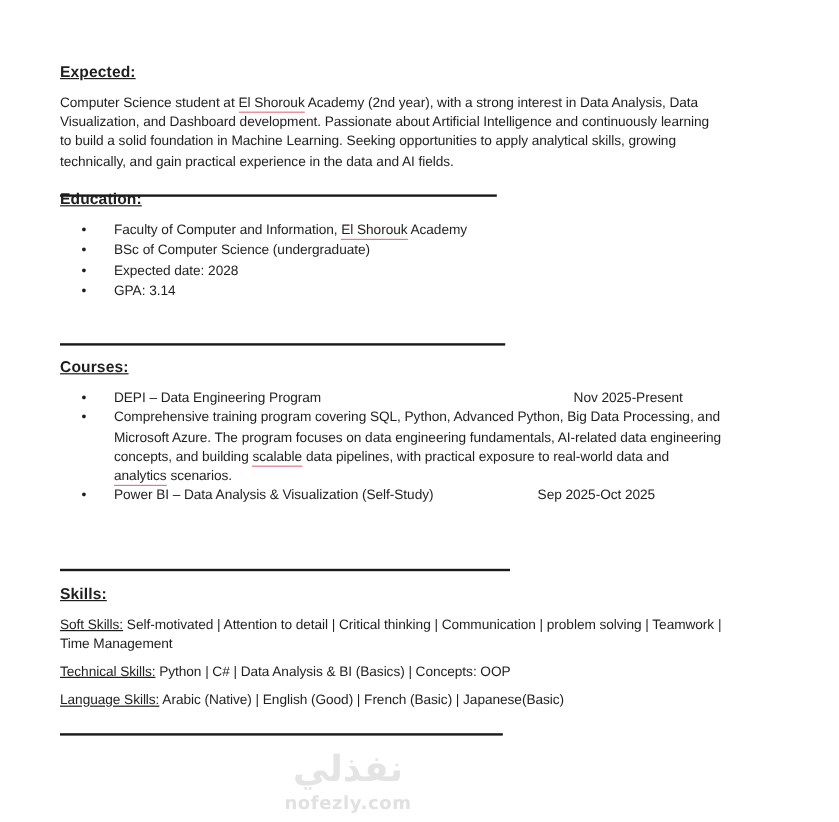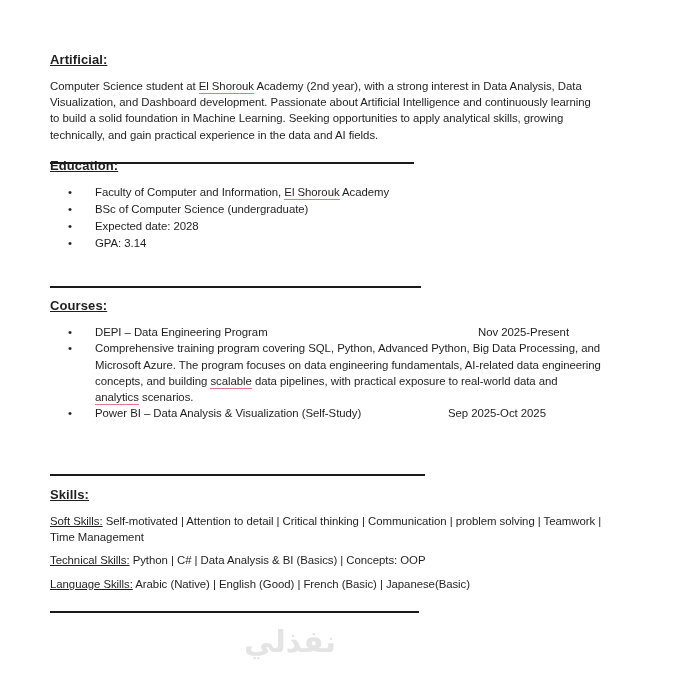--- a/index.html
+++ b/index.html
@@ -63,21 +63,21 @@
     font-size:15px; font-weight:bold; letter-spacing:0.5px;
     color:#e1e1e1; line-height:18px;
   }
 </style>
 </head>
 <body>
 
 <div>
 
   <section class="sec" style="top:52px">
-    <h2 class="heading">Artificial:</h2>
+    <h2 class="heading">Expected:</h2>
     <p class="body"><span>Computer Science student at </span><span class="sp">El Shorouk</span><span> Academy (2nd year), with a strong interest in Data Analysis, Data Visualization, and Dashboard development. Passionate about Artificial Intelligence and continuously learning to build a solid foundation in Machine Learning. Seeking opportunities to apply analytical skills, growing technically, and gain practical experience in the data and AI fields.</span></p>
   </section>
 
   <div class="hr hr1"></div>
 
   <section class="sec" style="top:158px">
     <h2 class="heading">Education:</h2>
     <ul class="blist edu">
       <li><span>Faculty of Computer and Information, </span><span class="sp">El Shorouk</span><span> Academy</span></li>
       <li><span>BSc of Computer Science (undergraduate)</span></li>
@@ -103,15 +103,16 @@
     <h2 class="heading">Skills:</h2>
     <p class="skillline" style="margin-bottom:7px"><span class="lbl">Soft Skills:</span><span> Self-motivated | Attention to detail | Critical thinking | Communication | problem solving | Teamwork | Time Management</span></p>
     <p class="skillline"><span class="lbl">Technical Skills:</span><span> Python | C# | Data Analysis &amp; BI (Basics) | Concepts: OOP</span></p>
     <p class="skillline"><span class="lbl">Language Skills:</span><span> Arabic (Native) | English (Good) | French (Basic) | Japanese(Basic)</span></p>
   </section>
 
   <div class="hr hr4"></div>
 
   <div class="wm">
     <div class="wm-logo">نفذلي</div>
+    <div class="wm-site">nofezly.com</div>
   </div>
 
 </div>
 
 </body></html>

